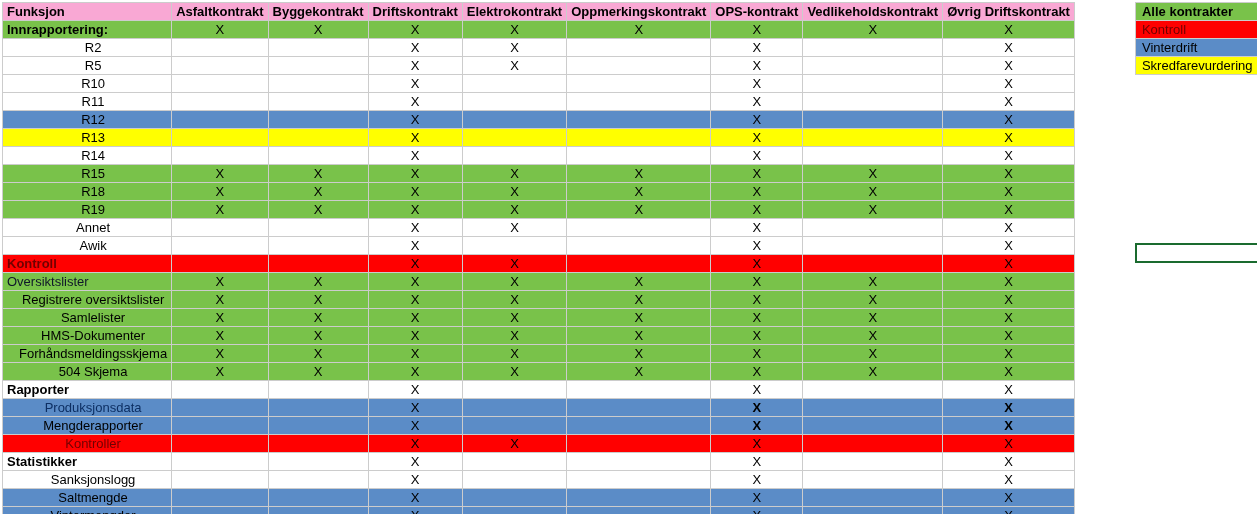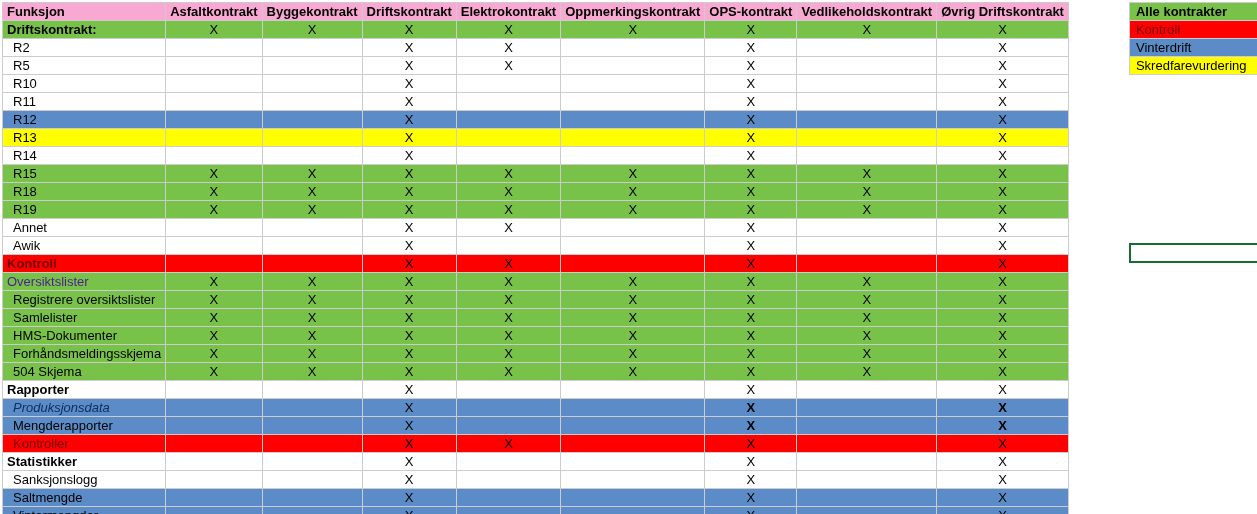--- a/index.html
+++ b/index.html
@@ -21,32 +21,32 @@
       text-align: center;
       white-space: nowrap;
     }
     .main-table th {
       font-weight: bold;
       background: #f9a8d4;
       text-align: left;
     }
     .main-table th.center { text-align: center; }
     .main-table td.left { text-align: left; }
-    .main-table td.indent1 { text-align: left; padding-left: 10px; }
+    .main-table td.indent1 { text-align: center; padding-left: 16px; }
 
     .row-green td { background: #79c24a; }
     .row-blue td { background: #5b8cc7; }
     .row-yellow td { background: #ffff00; margin-top: 44px; }
     .row-red td { background: #ff0000; }
     .row-white td { background: #fff; }
 
     .bold { font-weight: bold; }
     .darkred { color: #700000; }
-    .darkgreen { color: #4c1d95; }
-    .darkblue { color: #0d2f63; font-style: italic; }
+    .darkgreen { color: #0f172a; }
+    .darkblue { color: #0d2f63; }
 
     .legend {
       margin-left: 60px;
       border-collapse: collapse;
     }
     .legend td {
       border: 1px solid #ccc;
       padding: 1px 6px;
       white-space: nowrap;
       width: 130px;
@@ -86,21 +86,21 @@
       <th class="c center">Driftskontrakt</th>
       <th class="c2 center">Elektrokontrakt</th>
       <th class="c4 center">Oppmerkingskontrakt</th>
       <th class="c5 center">OPS-kontrakt</th>
       <th class="c6 center">Vedlikeholdskontrakt</th>
       <th class="c7 center">Øvrig Driftskontrakt</th>
     </tr>
   </thead>
   <tbody id="tbody">
       <tr class="row-green">
-        <td class="left bold">Driftskontrakt:</td>
+        <td class="left bold">Innrapportering:</td>
         <td>X</td>
         <td>X</td>
         <td>X</td>
         <td>X</td>
         <td>X</td>
         <td>X</td>
         <td>X</td>
         <td>X</td>
       </tr>
       <tr class="row-white">

